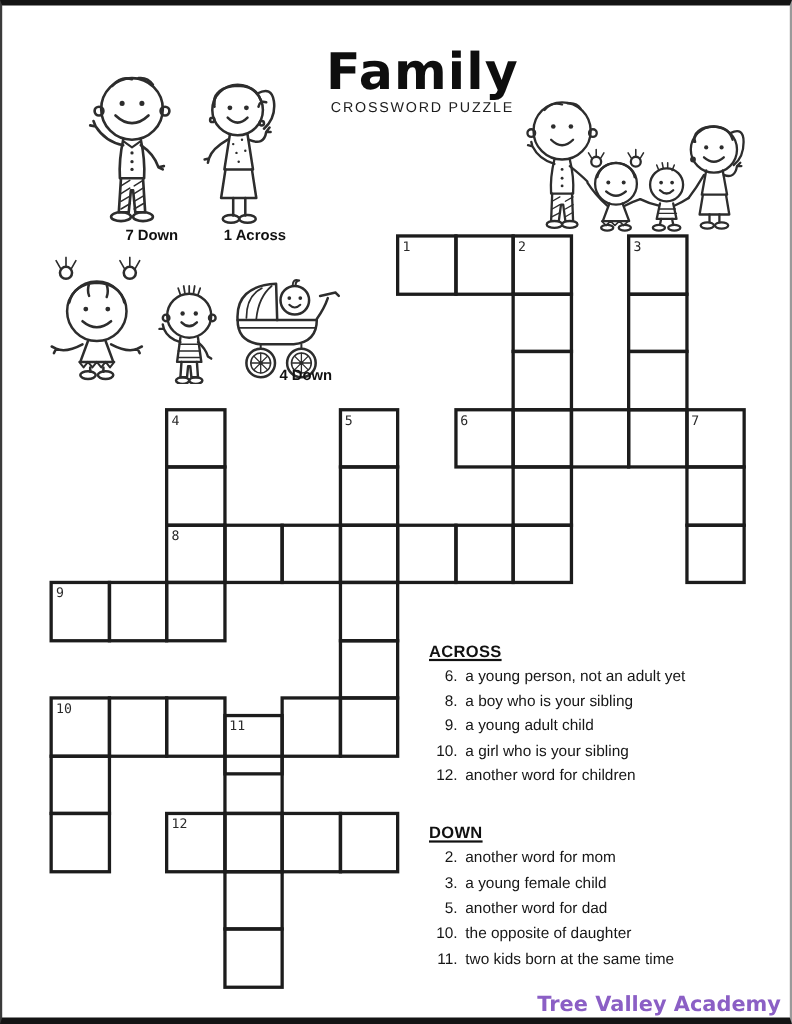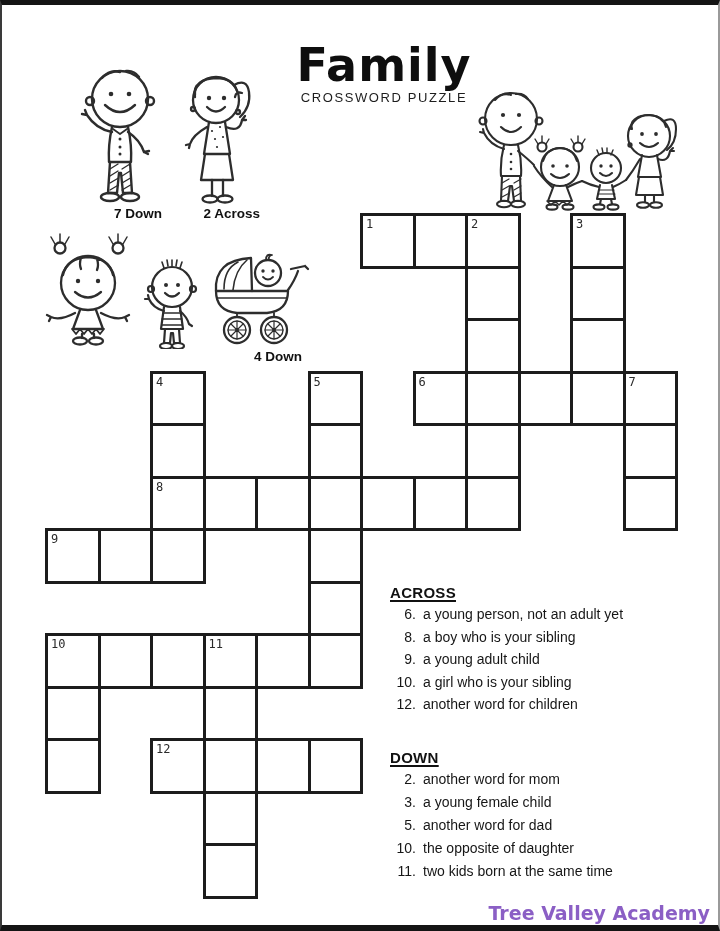--- a/index.html
+++ b/index.html
@@ -106,21 +106,21 @@
         <path d="M52 60 Q66 66 68 53 M68 53 l3 -4 M68 53 l4 0"></path>
         <path d="M31 87 L27 113 L59 113 L55 87"></path>
         <path d="M38 113 L38 129 M49 113 L49 129"></path>
         <ellipse cx="36" cy="132" rx="7.5" ry="3.5"></ellipse>
           <ellipse cx="51" cy="132" rx="7.5" ry="3.5"></ellipse>
       </g>
     </svg>
   </div>
 
   <div class="fig-label" style="left:70px;top:201px;width:90px">7 Down</div>
-  <div class="fig-label" style="left:168px;top:201px;width:90px">2 Across</div>
+  <div class="fig-label" style="left:168px;top:201px;width:90px">1 Across</div>
 
   <div class="abs" style="left:40px;top:228px;width:94px;height:115px">
     <svg width="94" height="115" viewBox="0 0 94 115">
       <g stroke="#2d2d2d" stroke-width="2.3" fill="none" stroke-linecap="round" stroke-linejoin="round">
         <circle cx="18" cy="15" r="5.5"></circle>
           <path stroke-width="1.5" d="M13 11 l-4 -7 M18 9 l0 -8 M23 11 l4 -7"></path>
         <circle cx="76" cy="15" r="5.5"></circle>
           <path stroke-width="1.5" d="M71 11 l-4 -7 M76 9 l0 -8 M81 11 l4 -7"></path>
         <circle cx="46" cy="50" r="27"></circle>
         <path d="M21 42 Q25 25 46 24 Q67 25 71 42 M39 25 q-2 6 0 11 M55 26 q2 6 0 11"></path>
@@ -178,21 +178,21 @@
         <path stroke-width="1.2" d="M31 74 V92 M22 83 H40 M25 77 L37 89 M37 77 L25 89"></path>
         <circle cx="31" cy="83" r="1.8" fill="#2d2d2d" stroke="none"></circle>
         <circle cx="68" cy="83" r="13"></circle>
           <circle cx="68" cy="83" r="9" stroke-width="1.4"></circle>
         <path stroke-width="1.2" d="M68 74 V92 M59 83 H77 M62 77 L74 89 M74 77 L62 89"></path>
         <circle cx="68" cy="83" r="1.8" fill="#2d2d2d" stroke="none"></circle>
       </g>
     </svg>
   </div>
 
-  <div class="fig-label" style="left:205px;top:344px;width:95px">4 Down</div>
+  <div class="fig-label" style="left:205px;top:328px;width:95px">4 Down</div>
 
   <div class="abs" style="left:466px;top:78px;width:232px;height:128px">
     <svg width="232" height="128" viewBox="0 0 232 128">
       <g stroke="#2d2d2d" stroke-width="2.1" fill="none" stroke-linecap="round" stroke-linejoin="round">
 
         <circle cx="43" cy="36" r="26"></circle>
         <circle cx="15" cy="38" r="3.5"></circle>
           <circle cx="71" cy="38" r="3.5"></circle>
         <path d="M27 17 Q34 9 43 12 M48 11 Q56 10 60 16"></path>
         <circle cx="35" cy="32" r="2.1" fill="#2d2d2d" stroke="none"></circle>
@@ -304,21 +304,21 @@
       </div>
       <div class="cell" style="left: 95.5px; top: 523px;"></div>
       <div class="cell" style="left: 148px; top: 523px;"></div>
       <div class="cell" style="left: 305.5px; top: 523px;"></div>
       <div class="cell" style="left: 305.5px; top: 575.5px;"></div>
       <div class="cell" style="left: 43px; top: 628px; padding-left: 16px;">
         <span class="cell-num">10</span>
       </div>
       <div class="cell" style="left: 95.5px; top: 628px;"></div>
       <div class="cell" style="left: 148px; top: 628px;"></div>
-      <div class="cell" style="left: 200.5px; top: 628px;">
+      <div class="cell" style="left: 200.5px; top: 644px;">
         <span class="cell-num">11</span>
       </div>
       <div class="cell" style="left: 253px; top: 628px;"></div>
       <div class="cell" style="left: 305.5px; top: 628px;"></div>
       <div class="cell" style="left: 43px; top: 680.5px;"></div>
       <div class="cell" style="left: 200.5px; top: 680.5px;"></div>
       <div class="cell" style="left: 43px; top: 733px;"></div>
       <div class="cell" style="left: 148px; top: 733px;">
         <span class="cell-num">12</span>
       </div>

